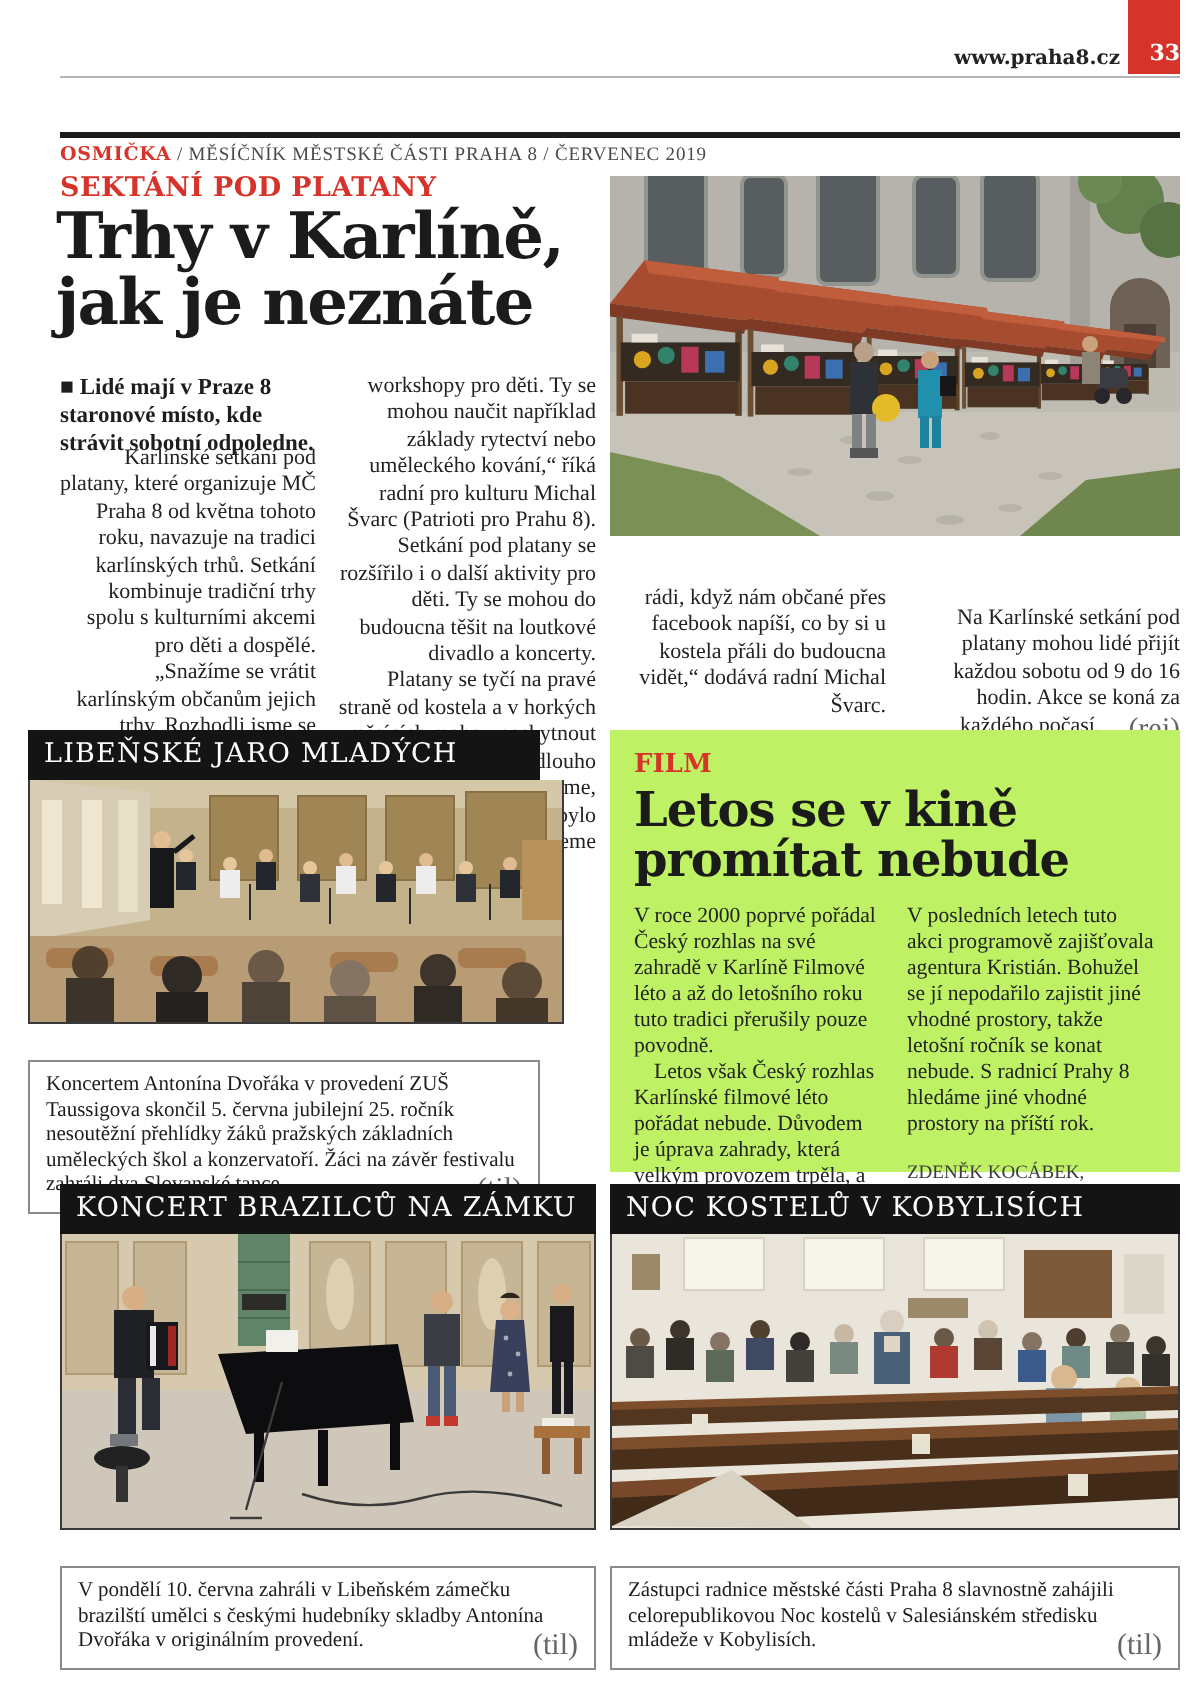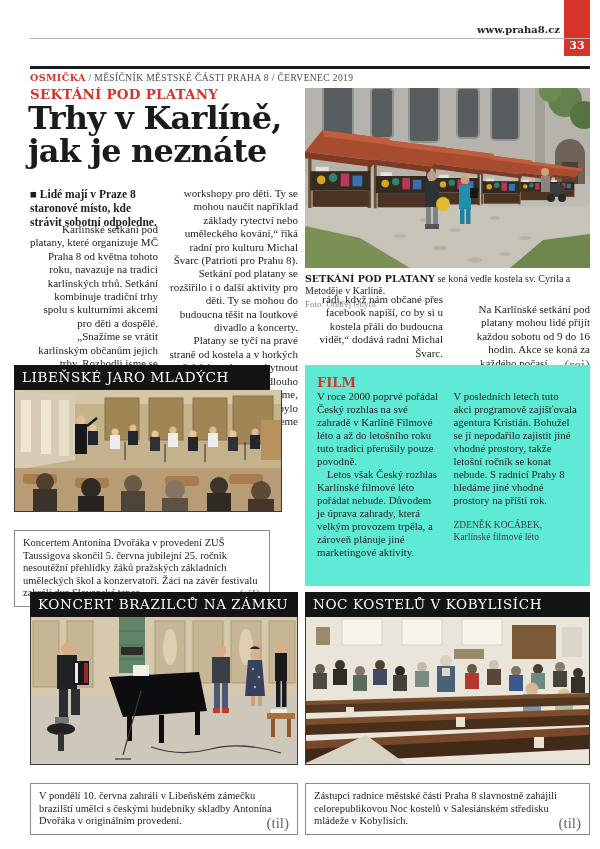--- a/index.html
+++ b/index.html
@@ -4,22 +4,22 @@
 <style>
   html,body{margin:0;padding:0;background:#e8e8e8;}
   .page{position:relative;width:600px;height:849px;background:#ffffff;margin:0 auto;
         font-family:"Liberation Serif",serif;color:#1d1d1b;overflow:hidden;}
   
   .hdr{position:absolute;left:30px;top:24px;width:560px;font-size:9.5px;letter-spacing:.4px;color:#4a4a4a;margin-top:48px;}
   .hdr .mag{color:#d6342a;font-weight:bold;font-family:"DejaVu Serif",serif;}
   .hdr-right{position:absolute;right:40px;top:24px;font-size:10px;font-weight:bold;color:#222;
              font-family:"DejaVu Serif",serif;}
   .hdr-rule{position:absolute;left:30px;top:38px;width:560px;height:1px;background:#b5b5b5;}
-  .corner-tab{position:absolute;right:10px;top:0;width:26px;height:56px;background:#d6342a;
-              display:flex;align-items:flex-end;justify-content:center;}
+  .corner-tab{position:absolute;right:10px;top:0;width:26px;height:37px;background:#d6342a;
+              display:flex;align-items:flex-end;justify-content:flex-end;}
   .corner-tab span{color:#fff;font-weight:bold;font-size:11px;padding-bottom:4px;font-family:"DejaVu Serif",serif;}
   .black-rule{position:absolute;left:30px;top:66px;width:560px;height:3px;background:#1a1a1a;}
   
   .kicker{position:absolute;left:30px;top:86px;font-family:"DejaVu Serif",serif;
           font-weight:bold;font-size:13.5px;color:#d6342a;letter-spacing:.2px;}
   .headline{position:absolute;left:28px;top:102px;margin:0;font-family:"DejaVu Serif",serif;
             font-weight:bold;font-size:32px;line-height:33px;letter-spacing:-.8px;color:#1b1b19;
             white-space:pre-line;}
   .lead{position:absolute;left:30px;top:187px;width:128px;font-weight:bold;font-size:11.5px;line-height:14px;}
   .col{position:absolute;font-size:11px;line-height:13.4px;color:#222;text-align:right;}
@@ -40,21 +40,21 @@
   
   .box{position:absolute;}
   .bar{height:25px;background:#141414;color:#fff;font-family:"DejaVu Serif",serif;
        font-size:13.5px;letter-spacing:.6px;line-height:25px;padding-left:8px;}
   .box .photo-wrap{border:1px solid #3a3a3a;border-top:none;}
   .cap-box{border:1px solid #8a8a8a;margin-top:18px;padding:6px 8px;font-size:10.5px;line-height:12.6px;background:#fff;}
   .libensky{left:14px;top:365px;width:256px;}
   .brazil{left:30px;top:592px;width:268px;border-radius:24px;}
   .kostely{left:305px;top:592px;width:285px;}
   
-  .film{position:absolute;left:305px;top:365px;width:285px;height:221px;background:#5eead4;box-sizing:border-box;
+  .film{position:absolute;left:305px;top:365px;width:285px;height:221px;background:#bef264;box-sizing:border-box;
         padding:10px 12px;}
   .film .fkick{font-family:"DejaVu Serif",serif;font-weight:bold;font-size:13px;color:#d6342a;}
   .film h2{margin:2px 0 10px 0;font-family:"DejaVu Serif",serif;font-weight:bold;font-size:24px;
            line-height:25px;letter-spacing:-.5px;color:#1b1b19;white-space:pre-line;}
   .film .fcols{display:flex;gap:12px;}
   .film .fcol{width:128px;font-size:10.8px;line-height:13px;color:#222;}
   .film .fcol p{margin:0;}
   .film .fcol p.ind{text-indent:10px;}
   .sig{margin-top:12px;font-size:9.5px;line-height:12px;color:#3c3c3c;}
 </style>
@@ -162,24 +162,20 @@
 
       <g>
         <rect x="243" y="96" width="16" height="10" rx="3" fill="#3b3b42"></rect>
         <circle cx="246" cy="110" r="4" fill="#26262b"></circle>
         <circle cx="257" cy="110" r="4" fill="#26262b"></circle>
         <circle cx="240" cy="84" r="4" fill="#c9a27c"></circle>
         <rect x="236" y="88" width="9" height="16" fill="#8c8577"></rect>
       </g>
     </svg>
   </figure>
-  <div class="caption1">
-    <b>SETKÁNÍ POD PLATANY</b><span> se koná vedle kostela sv. Cyrila a Metoděje v Karlíně.</span>
-    <div class="fotocredit">Foto: Ondřej Chytil</div>
-  </div>
   <div class="col c3">
     <p>rádi, když nám občané přes facebook napíší, co by si u kostela přáli do budoucna vidět,“ dodává radní Michal Švarc.</p>
   </div>
   <div class="col c4">
     <p class="ind"><span>Na Karlínské setkání pod platany mohou lidé přijít každou sobotu od 9 do 16 hodin. Akce se koná za každého počasí.</span> <span class="credit">(rej)</span></p>
   </div>
 
   <section class="box libensky">
     <div class="bar">LIBEŇSKÉ JARO MLADÝCH</div>
     <div class="photo-wrap photo" style="position:relative;width:266px;height:121px;">
@@ -272,20 +268,22 @@
       </svg>
     </div>
     <div class="cap-box">
       <span>Koncertem Antonína Dvořáka v provedení ZUŠ Taussigova skončil 5. června jubilejní 25. ročník nesoutěžní přehlídky žáků pražských základních uměleckých škol a konzervatoří. Žáci na závěr festivalu zahráli dva Slovanské tance.</span>
       <span class="credit">(til)</span>
     </div>
   </section>
 
   <section class="film">
     <div class="fkick">FILM</div>
+    <h2>Letos se v kině
+promítat nebude</h2>
     <div class="fcols">
       <div class="fcol">
         <p>V roce 2000 poprvé pořádal Český rozhlas na své zahradě v Karlíně Filmové léto a až do letošního roku tuto tradici přerušily pouze povodně.</p>
         <p class="ind">Letos však Český rozhlas Karlínské filmové léto pořádat nebude. Důvodem je úprava zahrady, která velkým provozem trpěla, a zároveň plánuje jiné marketingové aktivity.</p>
       </div>
       <div class="fcol">
         <p>V posledních letech tuto akci programově zajišťovala agentura Kristián. Bohužel se jí nepodařilo zajistit jiné vhodné prostory, takže letošní ročník se konat nebude. S radnicí Prahy 8 hledáme jiné vhodné prostory na příští rok.</p>
         <div class="sig">
           <div>ZDENĚK KOCÁBEK,</div>
           <div>Karlínské filmové léto</div>

